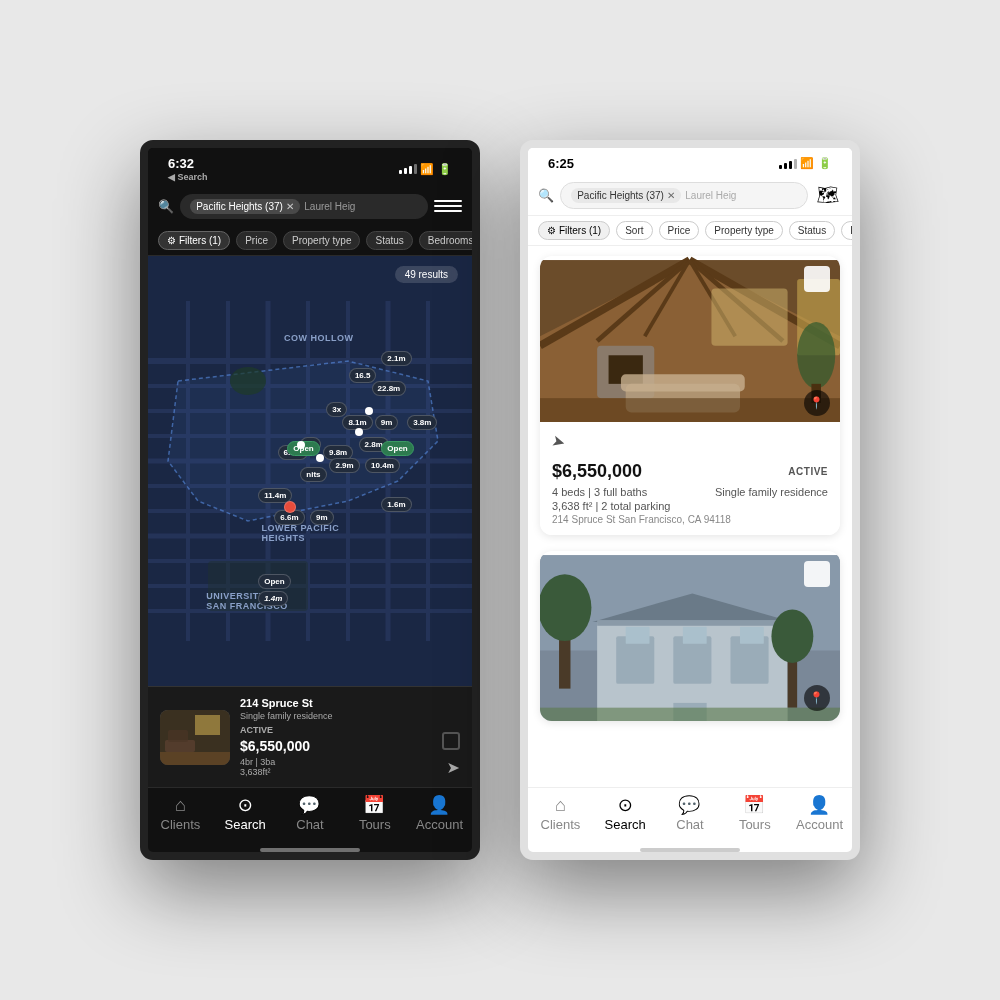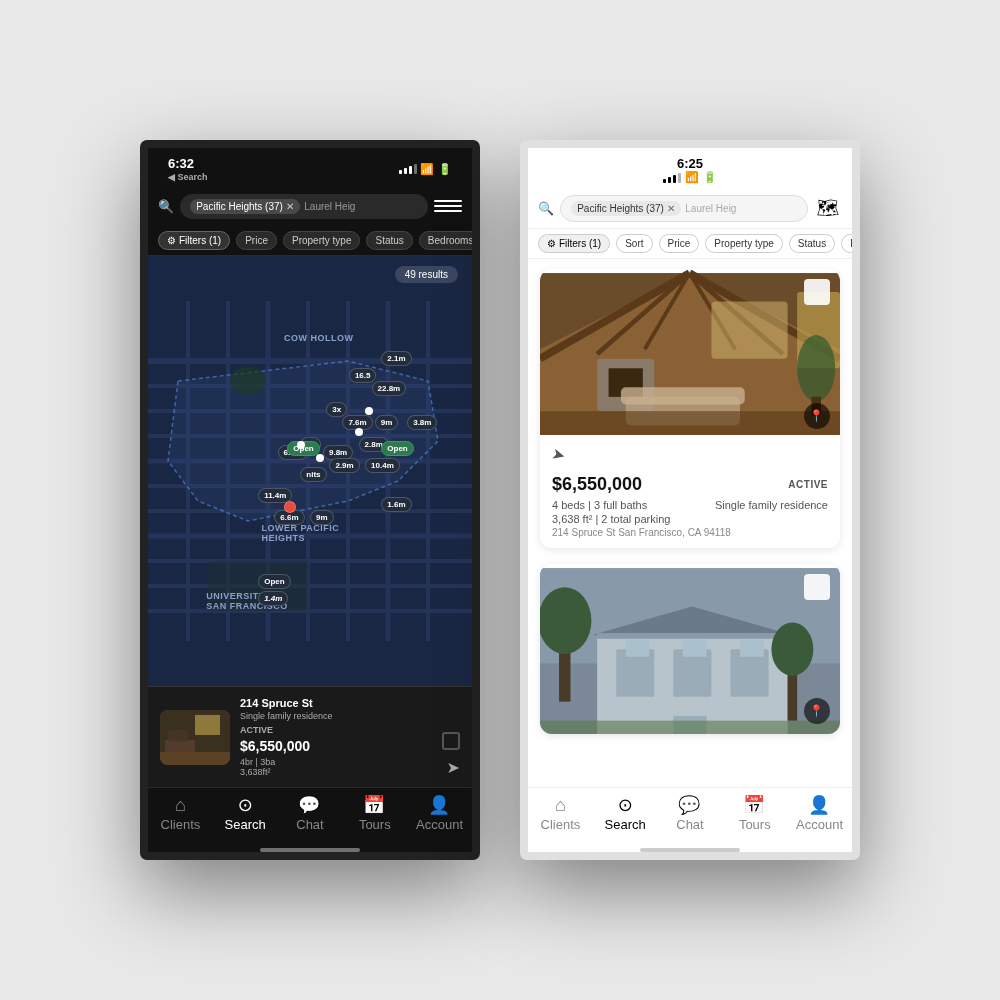--- a/index.html
+++ b/index.html
@@ -20,21 +20,21 @@
       position: relative;
       background: #e8e8e8;
       display: flex;
       align-items: center;
       justify-content: center;
       gap: 40px;
     }
 
     
     .phone {
-      border-radius: 7px;
+      border-radius: 13px;
       overflow: hidden;
       position: relative;
       box-shadow: 0 30px 80px rgba(0,0,0,0.45);
     }
 
     
     .phone-dark {
       width: 340px;
       height: 720px;
       background: #111;
@@ -60,21 +60,21 @@
     
     .status-bar {
       display: flex;
       justify-content: space-between;
       align-items: center;
       padding: 8px 20px 4px;
       font-size: 11px;
       font-weight: 600;
     }
     .status-bar-dark { background: #111; color: #fff; }
-    .status-bar-light { background: #fff; color: #000; flex-direction: column; }
+    .status-bar-light { background: #fff; color: #000; }
 
     .status-time { font-size: 13px; font-weight: 700; }
     .status-icons { display: flex; gap: 4px; align-items: center; }
     .signal-bars { display: flex; gap: 2px; align-items: flex-end; }
     .signal-bars span {
       background: currentColor;
       width: 3px;
       border-radius: 1px;
     }
     .bar1 { height: 4px; }
@@ -552,21 +552,21 @@
         <div class="map-label" style="top:78%; left:18%;">University of<br>San Francisco</div>
 
         <div class="map-results-badge">
           <span>49 results</span>
         </div>
 
         <div class="price-pin" style="top:22%; left:72%;">2.1m</div>
         <div class="price-pin" style="top:26%; left:62%;">16.5</div>
         <div class="price-pin" style="top:29%; left:69%;">22.8m</div>
         <div class="price-pin" style="top:34%; left:55%;">3x</div>
-        <div class="price-pin" style="top:37%; left:60%;">7.6m</div>
+        <div class="price-pin" style="top:37%; left:60%;">8.1m</div>
         <div class="price-pin" style="top:37%; left:70%;">9m</div>
         <div class="price-pin" style="top:37%; left:80%;text-align:right;">3.8m</div>
         <div class="price-pin" style="top:42%; left:65%;">2.8m</div>
         <div class="price-pin" style="top:44%; left:54%;">9.8m</div>
         <div class="price-pin" style="top:47%; left:56%;">2.9m</div>
         <div class="price-pin" style="top:47%; left:67%;">10.4m</div>
         <div class="price-pin" style="top:44%; left:40%;">6.5m</div>
         <div class="price-pin" style="top:42%; left:47%;">23</div>
         <div class="price-pin" style="top:49%; left:47%;">nits</div>
         <div class="price-pin" style="top:54%; left:34%;">11.4m</div>

